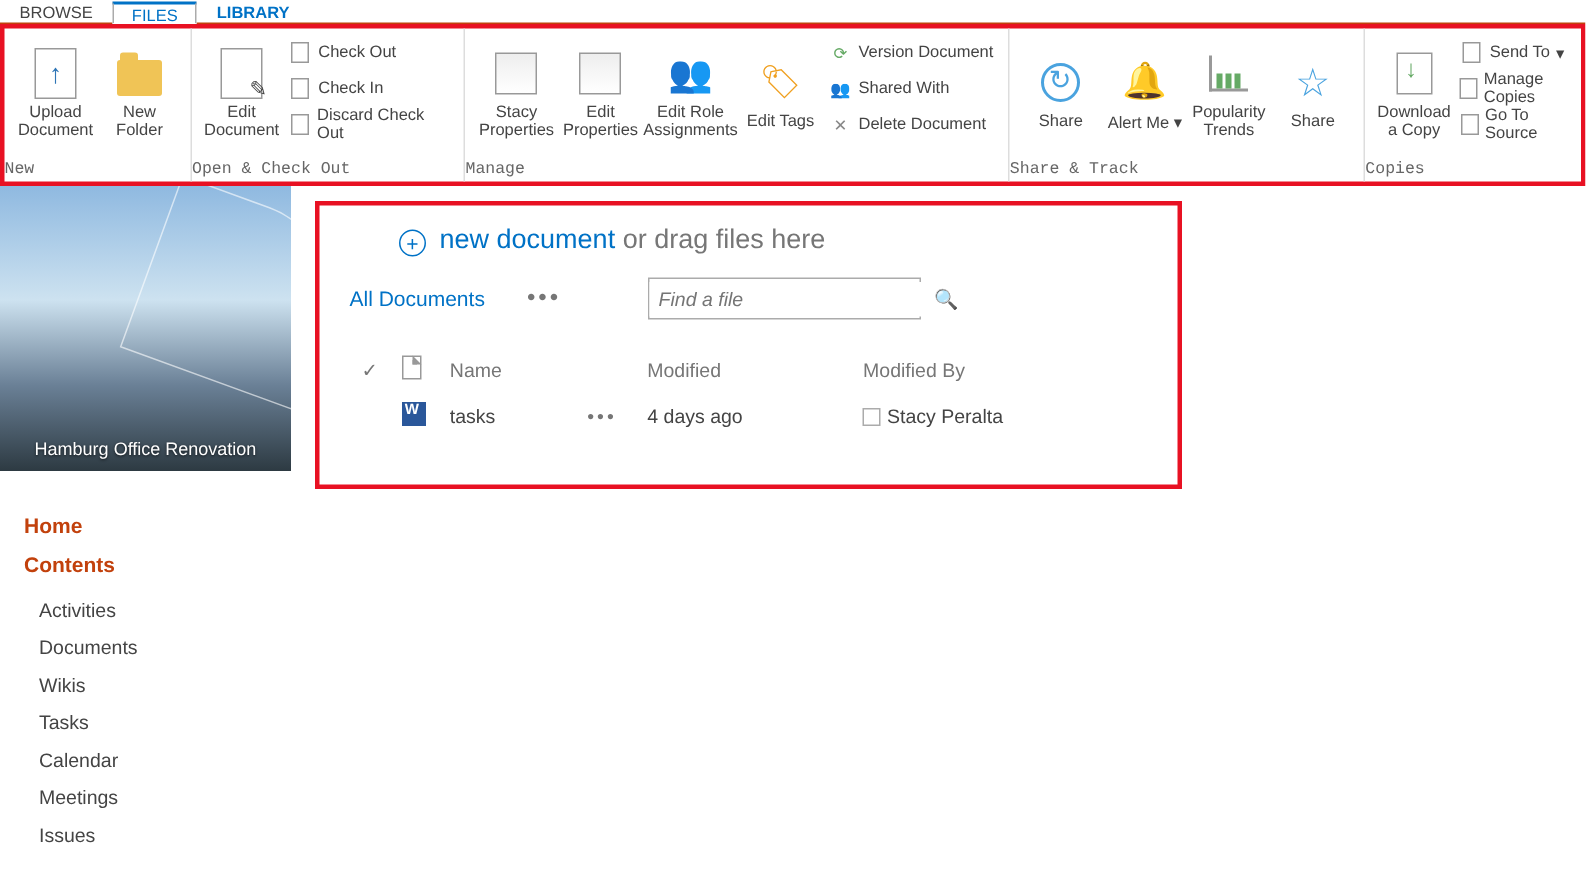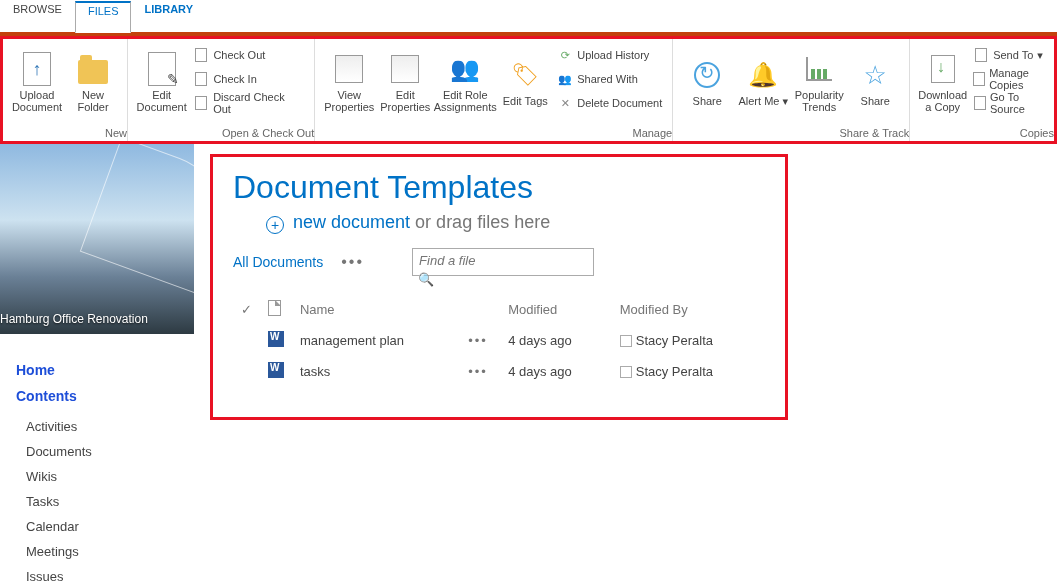--- a/index.html
+++ b/index.html
@@ -1,60 +1,60 @@
 <!DOCTYPE html>
 <html><head>
 <meta charset="utf-8">
 <style>
   * { box-sizing: border-box; margin: 0; padding: 0; }
   body { font-family: "Segoe UI", Tahoma, sans-serif; font-size: 13px; color: #444; background: #fff; width: 1057px; }
   
   
-  .tabs { display: flex; border-bottom: 4px solid #c2410c; height: 36px; text-align: right; }
+  .tabs { display: flex; border-bottom: 1px solid #c2410c; height: 16px; text-align: right; }
   .tab { padding: 2px 12px; font-size: 11px; color: #444; cursor: pointer; border: 1px solid transparent; border-bottom: none; }
   .tab.active { color: #0072c6; border: 1px solid #ababab; border-bottom: 1px solid #fff; border-top: 2px solid #0072c6; background: #fff; position: relative; top: 1px; }
   .tab.library { color: #0072c6; font-weight: bold; }
   
   
   .ribbon { display: flex; border: 3px solid #e81123; height: 108px; }
   .ribbon-group { border-right: 1px solid #ddd; display: flex; flex-direction: column; }
   .ribbon-group-content { flex: 1; display: flex; align-items: flex-start; padding: 4px 6px; }
-  .ribbon-group-label { text-align: right; font-size: 11px; color: #666; padding-bottom: 2px; }
+  .ribbon-group-label { text-align: left; font-size: 11px; color: #666; padding-bottom: 2px; font-family: Liberation Mono, monospace; }
   
   .btn-large { display: flex; flex-direction: column; align-items: center; justify-content: center; width: 56px; height: 80px; cursor: pointer; text-align: center; font-size: 11px; color: #444; padding: 2px; }
   .btn-large.wide { width: 64px; }
   .btn-large .icon-box { width: 32px; height: 32px; margin-bottom: 4px; display: flex; align-items: center; justify-content: center; }
   
   .btn-small { display: flex; align-items: center; height: 24px; cursor: pointer; font-size: 11px; color: #444; padding: 2px 4px; }
   .btn-small .icon-small { width: 16px; height: 16px; margin-right: 4px; display: inline-flex; align-items: center; justify-content: center; }
   .stack { display: flex; flex-direction: column; justify-content: flex-start; }
   
   
   .body-wrap { display: flex; }
   .sidebar { width: 194px; flex-shrink: 0; }
   .site-img { width: 194px; height: 190px; background: linear-gradient(180deg,#8fb9e0 0%,#cde2f0 40%,#6a8096 70%,#2d3a42 100%); position: relative; overflow: hidden; }
   .site-img::before { content:""; position:absolute; left:50%; top:10px; width:120px; height:120px; border:1px solid rgba(255,255,255,0.6); border-radius:0 60px 0 0; transform: rotate(20deg); }
-  .site-caption { position: absolute; bottom: 8px; left: 0; right: 0; text-align: left; color: #fff; font-size: 12px; text-shadow: 0 1px 2px rgba(0,0,0,0.7); }
+  .site-caption { position: absolute; bottom: 8px; left: 0; right: 0; text-align: center; color: #fff; font-size: 12px; text-shadow: 0 1px 2px rgba(0,0,0,0.7); }
   
   .nav { padding: 18px 16px; }
-  .nav-title { font-size: 14px; font-weight: 600; color: #1d4ed8; margin: 10px 0 10px 0; cursor: pointer; }
+  .nav-title { font-size: 14px; font-weight: 600; color: #c2410c; margin: 10px 0 10px 0; cursor: pointer; }
   .nav-item { font-size: 13px; color: #444; padding: 5px 0 5px 10px; cursor: pointer; }
   
   .main { flex: 1; padding: 10px 16px; }
   .main-box { border: 3px solid #e81123; padding: 12px 20px 30px 20px; width: 578px; }
   .page-title { color: #0072c6; font-size: 32px; font-weight: 300; margin-bottom: 6px; }
   .new-doc-row { font-size: 18px; margin-bottom: 14px; }
   .new-doc-link { color: #0072c6; cursor: pointer; margin-left: 33px; }
   .new-doc-plus { display: inline-flex; align-items: center; justify-content: center; width: 18px; height: 18px; border: 1.5px solid #0072c6; border-radius: 50%; color: #0072c6; font-size: 14px; line-height: 1; vertical-align: -2px; margin-right: 4px; }
   .hint { color: #767676; }
   
-  .view-row { display: flex; align-items: center; gap: 18px; margin-bottom: 18px; }
+  .view-row { display: flex; align-items: center; gap: 28px; margin-bottom: 18px; }
   .view-link { color: #0072c6; font-size: 14px; cursor: pointer; }
   .ellipsis-h { color: #767676; cursor: pointer; font-size: 16px; letter-spacing: 2px; }
-  .search-box { display: flex; border: 1px solid #ababab; height: 28px; width: 182px; margin-left: 30px; flex-direction: column; }
+  .search-box { display: flex; align-items: center; border: 1px solid #ababab; height: 28px; width: 182px; margin-left: 30px; }
   .search-box input { border: none; flex: 1; padding: 4px 6px; font-size: 13px; outline: none; font-style: italic; }
   .search-btn { width: 26px; text-align: center; color: #555; cursor: pointer; }
   
   table.doclist { border-collapse: collapse; width: 100%; font-size: 13px; }
   table.doclist th { text-align: left; font-weight: 400; color: #767676; padding: 6px 8px; }
   table.doclist td { padding: 6px 8px; color: #444; }
   .check-col { width: 22px; text-align: center; color: #767676; }
   .type-col { width: 24px; }
   .word-icon { width: 16px; height: 16px; background: #2a579a; display: inline-block; position: relative; }
   .word-icon::after { content:"W"; position:absolute; left:2px; top:0; color:#fff; font-size:10px; font-weight:bold; }
@@ -144,21 +144,21 @@
     </div>
     <div class="ribbon-group-label">Open &amp; Check Out</div>
   </div>
 
   <div class="ribbon-group" style="flex:0 0 auto;">
     <div class="ribbon-group-content">
       <div class="btn-large">
           <div class="icon-box">
             <div class="props-icon"></div>
           </div>
-          <span>View Properties</span>
+          <span>Stacy Properties</span>
         </div>
       <div class="btn-large">
           <div class="icon-box">
             <div class="props-icon"></div>
           </div>
           <span>Edit Properties</span>
         </div>
       <div class="btn-large wide">
           <div class="icon-box">
             <span style="color:#f0a020;font-size:24px">👥</span>
@@ -167,21 +167,21 @@
         </div>
       <div class="btn-large">
           <div class="icon-box">
             <span style="color:#f0a020;font-size:22px">🏷</span>
           </div>
           <span>Edit Tags</span>
         </div>
       <div class="stack">
         <div class="btn-small">
             <span class="icon-small" style="color:#6a6">⟳</span>
-            <span>Upload History</span>
+            <span>Version Document</span>
           </div>
         <div class="btn-small">
             <span class="icon-small" style="color:#4aa3df">👥</span>
             <span>Shared With</span>
           </div>
         <div class="btn-small">
             <span class="icon-small" style="color:#888">✕</span>
             <span>Delete Document</span>
           </div>
       </div>
@@ -266,21 +266,20 @@
       <div class="nav-item">Wikis</div>
       <div class="nav-item">Tasks</div>
       <div class="nav-item">Calendar</div>
       <div class="nav-item">Meetings</div>
       <div class="nav-item">Issues</div>
     </div>
   </div>
 
   <div class="main">
     <div class="main-box">
-      <div class="page-title">Document Templates</div>
       <div class="new-doc-row">
         <span class="new-doc-link">
           <span class="new-doc-plus">+</span>
           <span>new document</span>
         </span>
         <span class="hint"> <span>or drag files here</span></span>
       </div>
       <div class="view-row">
         <span class="view-link">All Documents</span>
         <span class="ellipsis-h">•••</span>
@@ -298,28 +297,20 @@
             <th>Name</th>
             <th style="width:40px"></th>
             <th>Modified</th>
             <th>Modified By</th>
           </tr>
         </thead>
         <tbody>
           <tr>
             <td class="check-col"></td>
             <td class="type-col"><span class="word-icon"></span></td>
-            <td>management plan</td>
-            <td><span class="row-ell">•••</span></td>
-            <td>4 days ago</td>
-            <td><span class="cb"></span><span>Stacy Peralta</span></td>
-          </tr>
-          <tr>
-            <td class="check-col"></td>
-            <td class="type-col"><span class="word-icon"></span></td>
             <td>tasks</td>
             <td><span class="row-ell">•••</span></td>
             <td>4 days ago</td>
             <td><span class="cb"></span><span>Stacy Peralta</span></td>
           </tr>
         </tbody>
       </table>
     </div>
   </div>
 </div>

